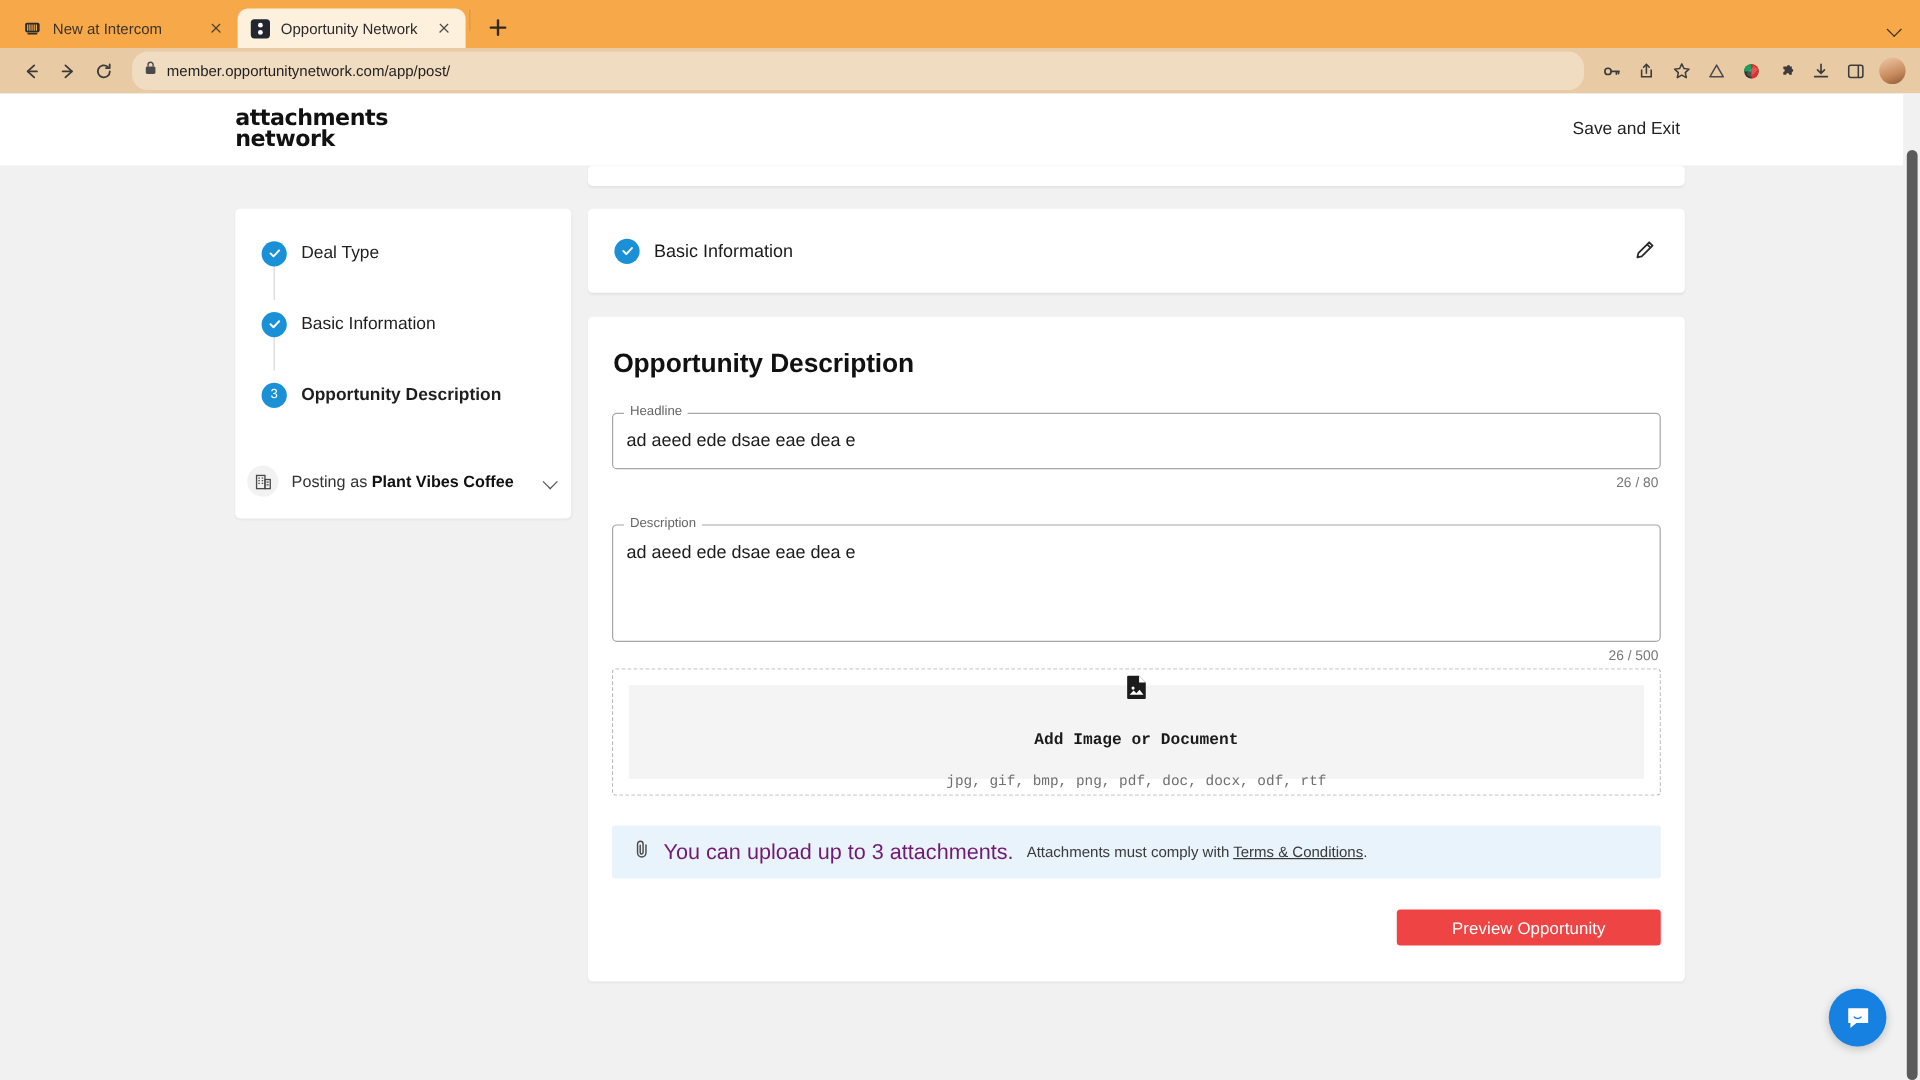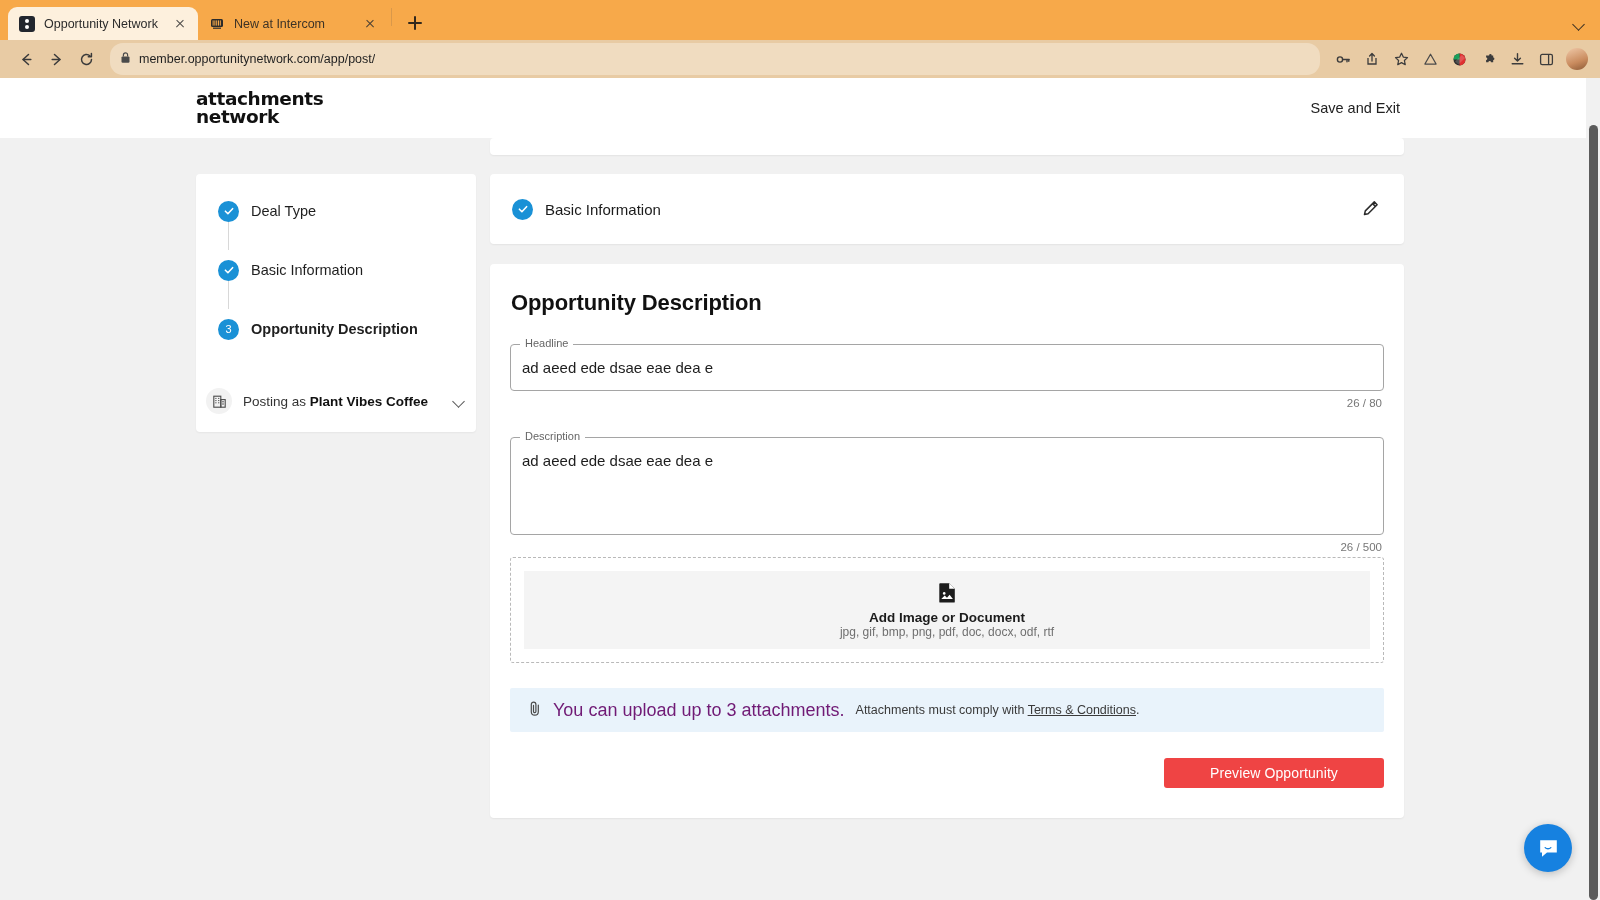--- a/index.html
+++ b/index.html
@@ -219,21 +219,21 @@
 
   .attach-title {
     font-size: 15.5px; font-weight: bold; color: #1b1b1b;
     margin: 14px 0 14px 0;
   }
   .dropzone {
     border: 1px dashed #b9b9b9; border-radius: 3px; padding: 13px;
   }
   .dropzone-inner {
     background: #f4f4f4; height: 78px; display: flex; flex-direction: column;
-    align-items: center; justify-content: center; gap: 0;
+    align-items: center; justify-content: center; gap: 19px; font-family: Liberation Mono, monospace;
   }
   .dz-icon { color: #1c1c1c; margin-bottom: 3px; }
   .dz-main { font-size: 13.5px; font-weight: bold; color: #1b1b1b; }
   .dz-sub { font-size: 12px; color: #6f6f6f; }
 
   .infobar {
     margin-top: 25px; background: #e9f3fb; border-radius: 2px;
     height: 44px; display: flex; align-items: center; gap: 11px;
     padding: 0 18px;
   }
@@ -266,38 +266,38 @@
     align-items: center; justify-content: center;
     box-shadow: 0 2px 8px rgba(0,0,0,.22);
   }
 </style>
 </head>
 <body>
 
 <div class="browser">
 
   <div class="tabstrip">
-    <div class="tab active">
-      <span class="tab-favicon fav-on"></span>
-      <span class="tab-title">Opportunity Network</span>
-      <span class="tab-close"></span>
-    </div>
     <div class="tab inactive">
       <span class="tab-favicon fav-ic">
         <svg width="14" height="14" viewBox="0 0 14 14">
             <rect x="1" y="2" width="12" height="8" rx="1.5" fill="#2b2b2b"></rect>
             <rect x="2.6" y="3.4" width="1" height="5.2" fill="#f7a94a"></rect>
             <rect x="4.4" y="3.4" width="1" height="5.2" fill="#f7a94a"></rect>
             <rect x="6.2" y="3.4" width="1" height="5.2" fill="#f7a94a"></rect>
             <rect x="8" y="3.4" width="1" height="5.2" fill="#f7a94a"></rect>
             <rect x="9.8" y="3.4" width="1" height="5.2" fill="#f7a94a"></rect>
             <path d="M3 11.2h8" stroke="#2b2b2b" stroke-width="1.2"></path>
           </svg>
       </span>
       <span class="tab-title">New at Intercom</span>
+      <span class="tab-close"></span>
+    </div>
+    <div class="tab active">
+      <span class="tab-favicon fav-on"></span>
+      <span class="tab-title">Opportunity Network</span>
       <span class="tab-close"></span>
     </div>
     <div class="tab-divider"></div>
     <div class="newtab"></div>
     <div class="chev-collapse"></div>
   </div>
 
   <div class="toolbar">
     <div class="nav-btn">
       <svg width="17" height="17" viewBox="0 0 17 17">

